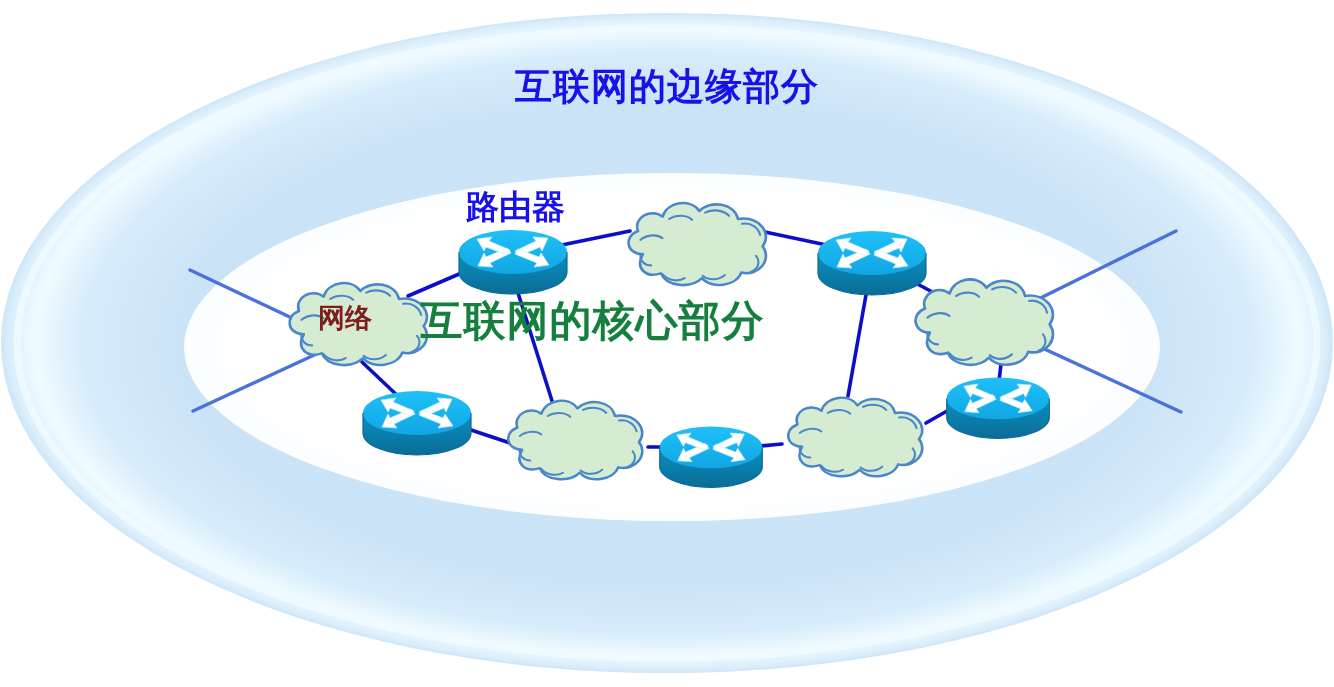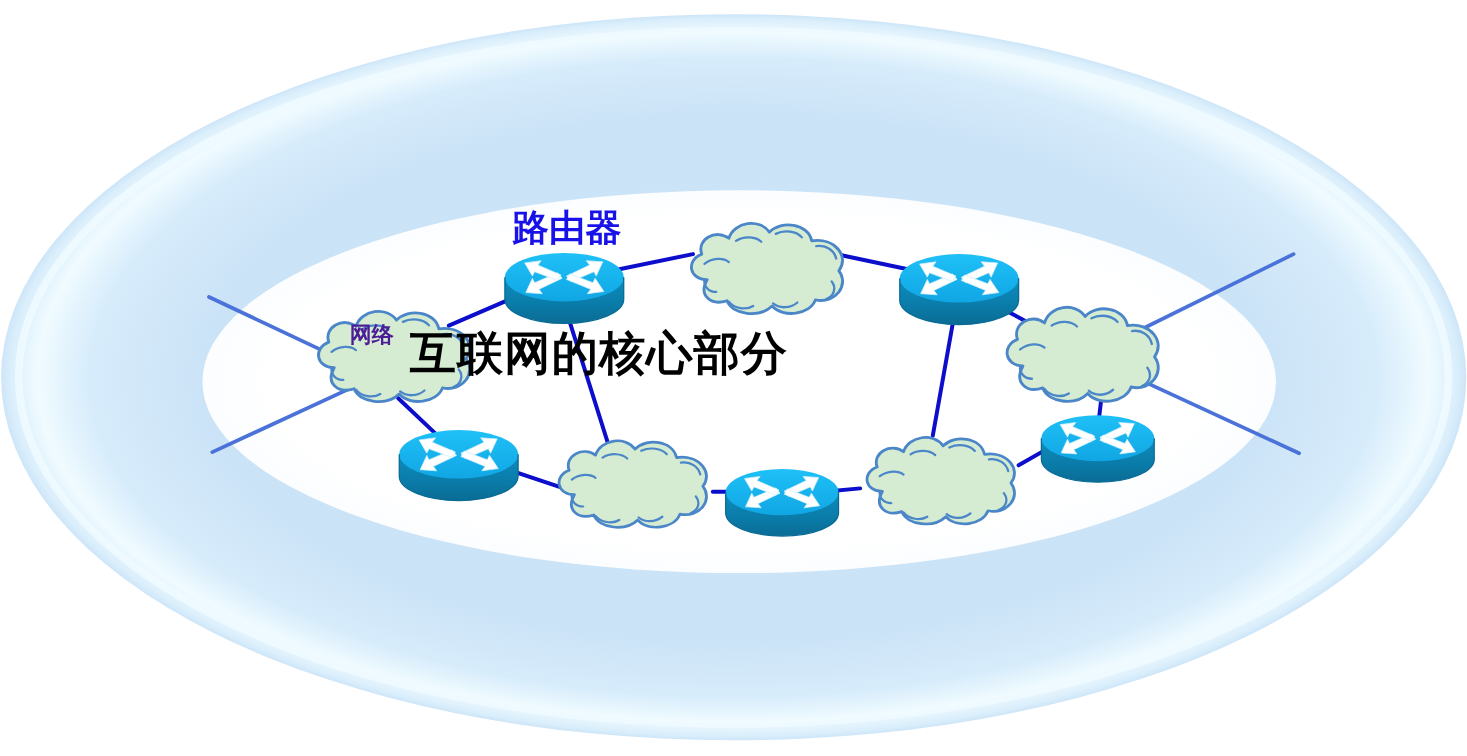--- a/index.html
+++ b/index.html
@@ -42,33 +42,34 @@
     letter-spacing: 1px;
     color: #1812e8;
   }
   #core-title {
     left: 0;
     top: 300px;
     width: 1089px;
     text-align: center;
     font-size: 42px;
     letter-spacing: 1px;
-    color: #000000;
+    color: #15803d;
+    padding-left: 48px;
   }
   #router-label {
     left: 466px;
     top: 190px;
     font-size: 33px;
     color: #1812e8;
   }
   #network-label {
     left: 318px;
-    top: 295px;
-    font-size: 20px;
-    color: #4c1d95;
+    top: 305px;
+    font-size: 27px;
+    color: #7f1d1d;
   }
 </style>
 </head>
 <body>
 
 <div id="stage">
 
   <svg id="scene" viewBox="0 0 1334 687" xmlns="http://www.w3.org/2000/svg">
     <defs>
       <radialGradient id="edgeGrad" cx="50%" cy="50%" r="50%">
@@ -171,20 +172,21 @@
 
     <g>
       <use href="#router-shape" x="453" y="218" width="120" height="84"></use>
       <use href="#router-shape" x="812" y="219" width="120" height="84"></use>
       <use href="#router-shape" x="357" y="379" width="120" height="84"></use>
       <use href="#router-shape" x="941" y="366" width="114" height="80"></use>
       <use href="#router-shape" x="654" y="415" width="114" height="80"></use>
     </g>
   </svg>
 
+  <div class="txt" id="edge-title">互联网的边缘部分</div>
 
   <div class="txt" id="core-title">互联网的核心部分</div>
 
   <div class="txt" id="router-label">路由器</div>
 
   <div class="txt" id="network-label">网络</div>
 
 </div>
 
 </body></html>

